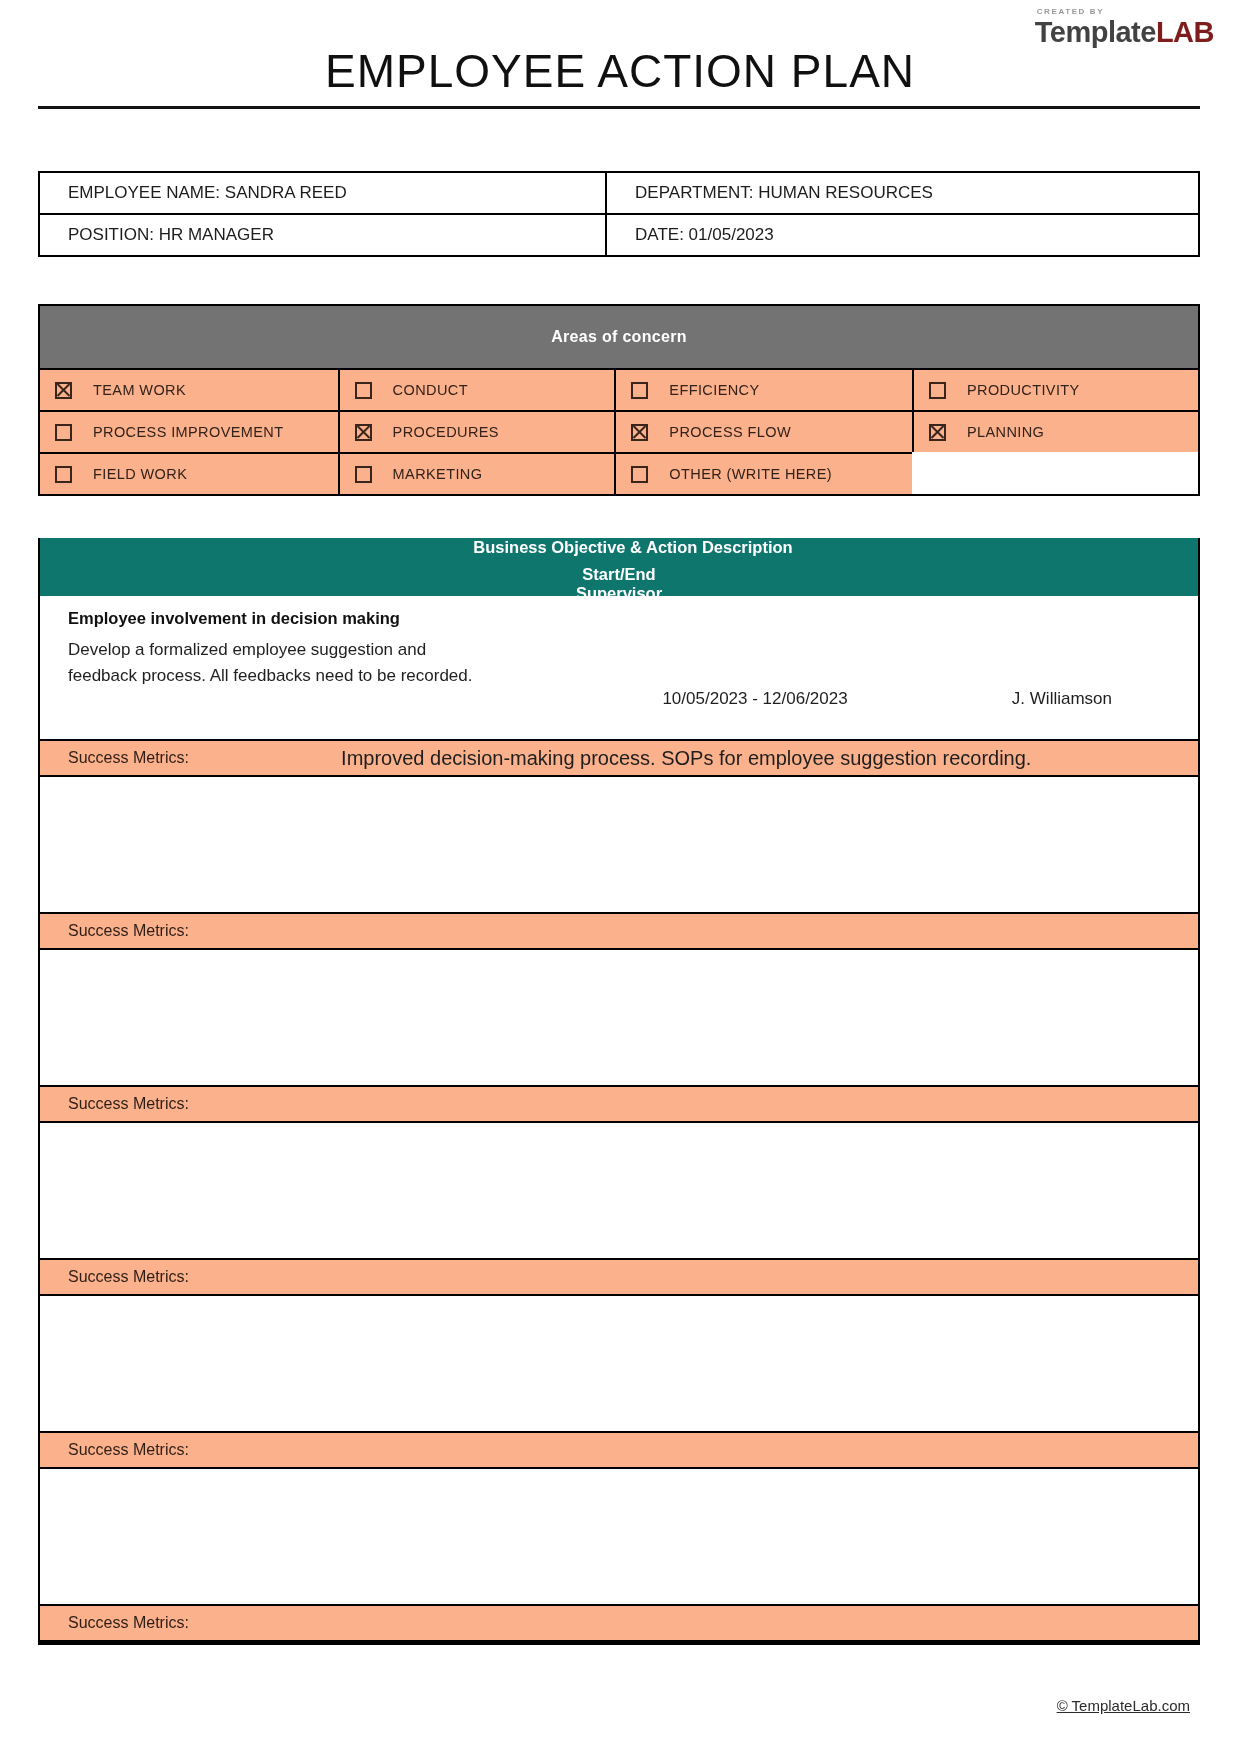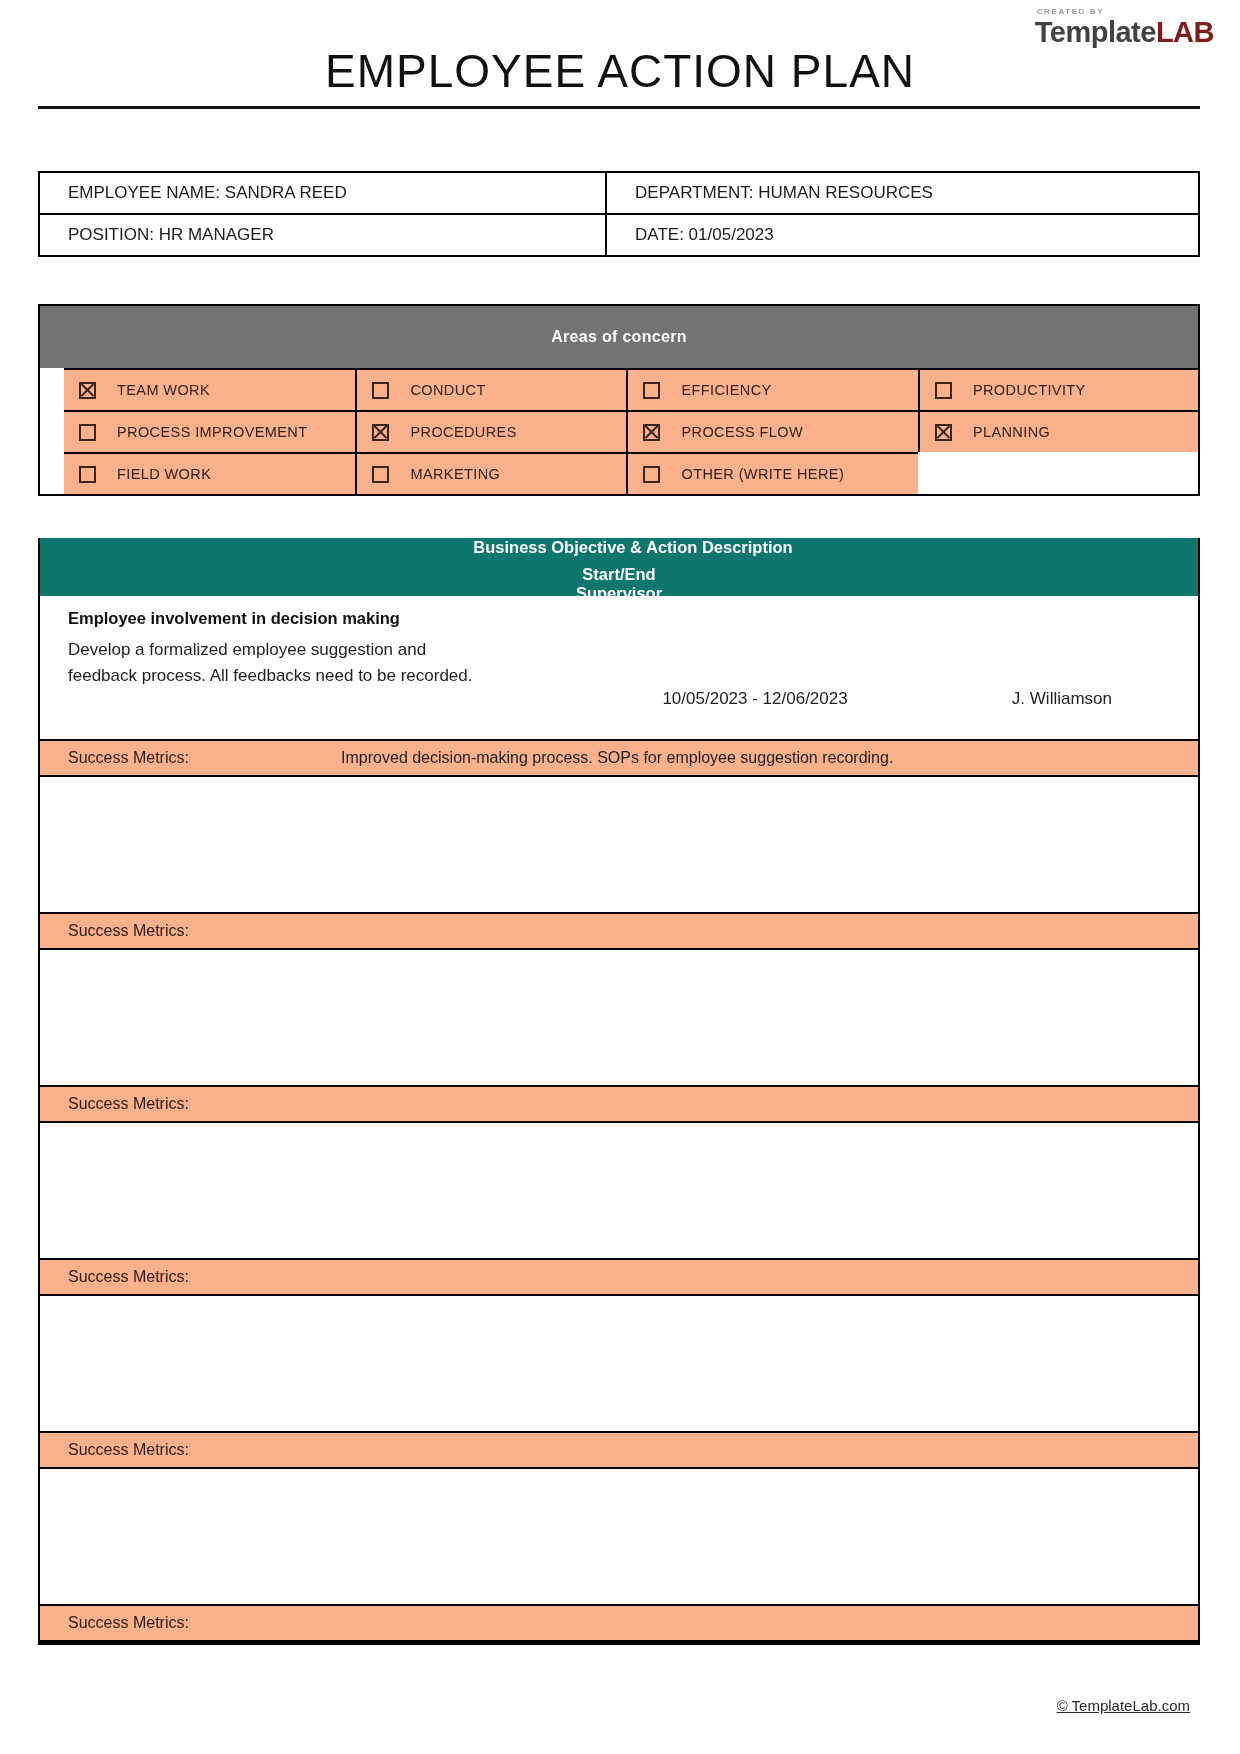--- a/index.html
+++ b/index.html
@@ -24,21 +24,21 @@
   .info-row { display:flex; height:40px;justify-content:flex-end; }
   .info-row + .info-row { border-top:2px solid #000; }
   .info-cell { box-sizing:border-box; display:flex; align-items:center; padding-left:28px;
                font-size:17px; color:#1c1c1c; flex:0 0 48.8%; }
   .info-cell.right { flex:1 1 auto; border-left:2px solid #000; }
 
   
   .aoc { margin:47px 40px 0 38px; border:2px solid #000; }
   .aoc-header { height:62px; background:#737373; color:#fff; font-weight:bold; font-size:16px;
                 display:flex; align-items:center; justify-content:center; letter-spacing:0.3px; }
-  .aoc-grid { display:grid; grid-template-columns:25.7% 23.9% 25.7% 24.7%;margin-left:24px; }
+  .aoc-grid { display:grid; grid-template-columns:25.7% 23.9% 25.7% 24.7%; }
   .aoc-cell { box-sizing:border-box; height:42px; background:#FAB18C; display:flex; align-items:center;
               padding-left:15px; border-top:2px solid #000; }
   .aoc-cell:not(:nth-child(4n+1)) { border-left:2px solid #000; }
   .aoc-label { margin-left:21px; font-size:14.5px; letter-spacing:0.4px; color:#33211A; white-space:nowrap; }
   .checkbox { position:relative; width:13px; height:13px; border:2px solid #3A251C; flex:0 0 auto; background:transparent; }
   .checkbox.checked::before, .checkbox.checked::after {
     content:""; position:absolute; top:5.5px; left:-2px; width:17px; height:2px; background:#3A251C;
   }
   .checkbox.checked::before { transform:rotate(45deg); }
   .checkbox.checked::after  { transform:rotate(-45deg); }
@@ -54,21 +54,21 @@
   .mt-obj { box-sizing:border-box; flex:0 0 47%; padding:13px 0 0 28px; }
   .mt-obj-title { font-size:16.5px; font-weight:bold; color:#101010; }
   .mt-obj-desc { margin-top:9px; font-size:17px; line-height:26px; color:#1f1f1f; }
   .mt-se, .mt-sup { align-self:flex-end; padding-bottom:30px; font-size:17px; color:#1f1f1f; }
   .mt-se  { flex:0 0 29.5%; text-align:center; }
   .mt-sup { flex:1 1 auto; text-align:center; }
   .sm-bar { display:flex; align-items:center; height:34px; background:#FAB18C;
             border-top:2px solid #000; border-bottom:2px solid #000; }
   .sm-bar:last-child { border-bottom:none; }
   .sm-label { box-sizing:border-box; flex:0 0 26%; padding-left:28px; font-size:16px; color:#2E1D15; }
-  .sm-value { font-size:16px; color:#1e1e1e; }
+  .sm-value { font-size:20px; color:#1e1e1e; }
   .mt-spacer { height:135px; background:#fff; }
 
   
   .footer { position:absolute; top:1697px; right:50px; font-size:15px; color:#2b2b2b;
             text-decoration:underline; }
 </style>
 </head>
 <body>
 
 <div class="page">

